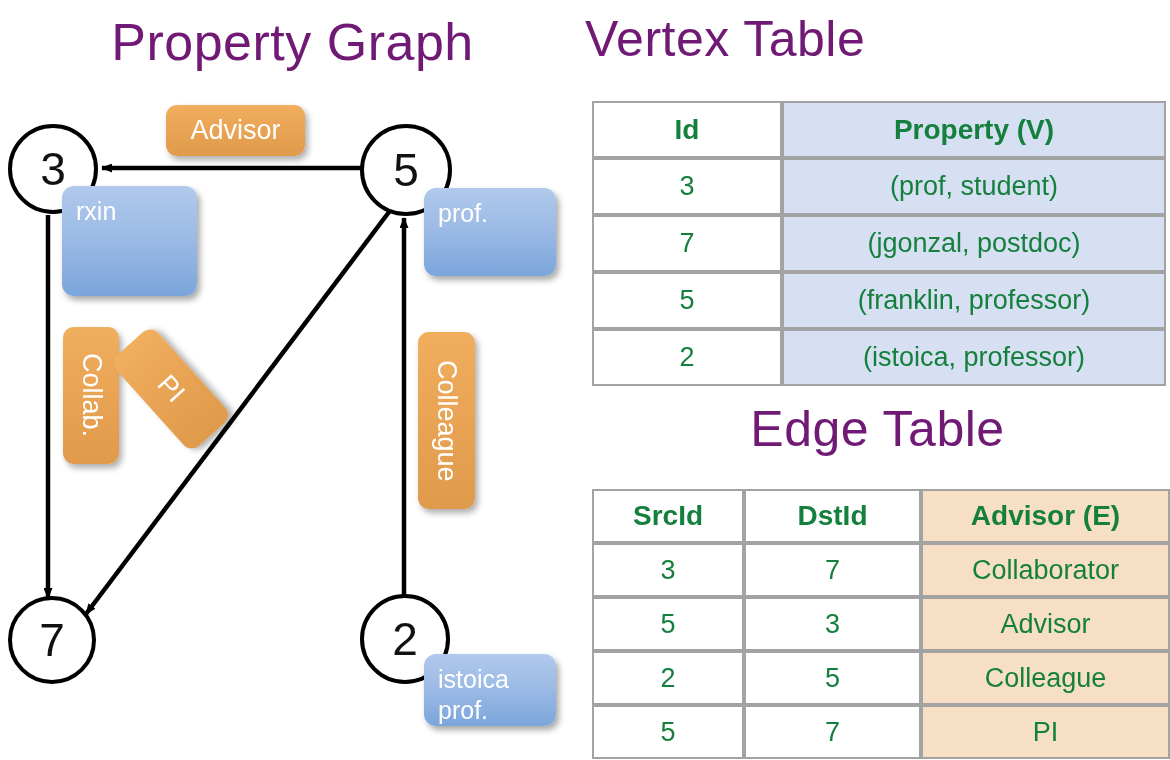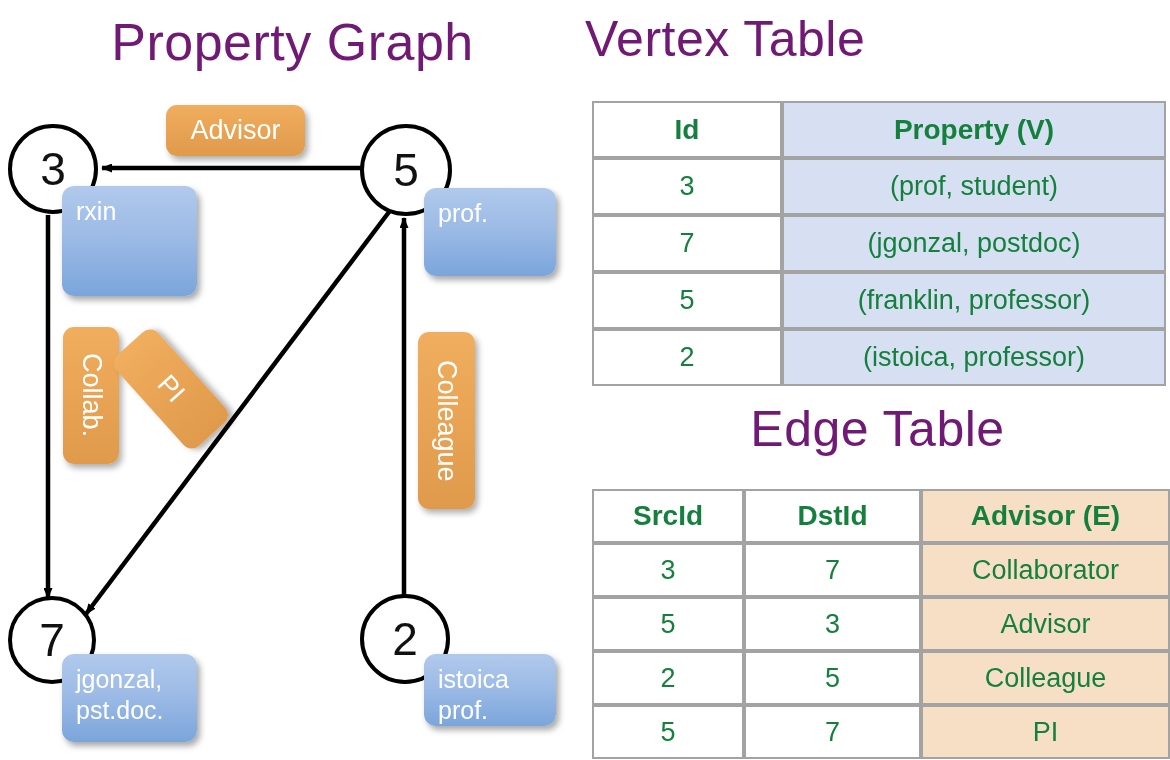--- a/index.html
+++ b/index.html
@@ -147,24 +147,20 @@
     <div class="vertex-circle" style="left:360px; top:594px; width:90px; height:90px;">
       <span>2</span>
     </div>
 
     <div class="prop-box" style="left:62px; top:186px; width:135px; height:110px;">
       <span>rxin</span>
     </div>
     <div class="prop-box" style="left:424px; top:188px; width:132px; height:88px;">
       <span>prof.</span>
     </div>
-    <div class="prop-box" style="left:62px; top:654px; width:135px; height:88px;">
-      <span>jgonzal,</span>
-      <span>pst.doc.</span>
-    </div>
     <div class="prop-box" style="left:424px; top:654px; width:132px; height:72px;">
       <span>istoica</span>
       <span>prof.</span>
     </div>
 
     <div class="edge-label" style="left:166px; top:105px; width:139px; height:51px;">
       <span class="htext">Advisor</span>
     </div>
 
     <div class="edge-label" style="left:63px; top:327px; width:56px; height:137px;">

